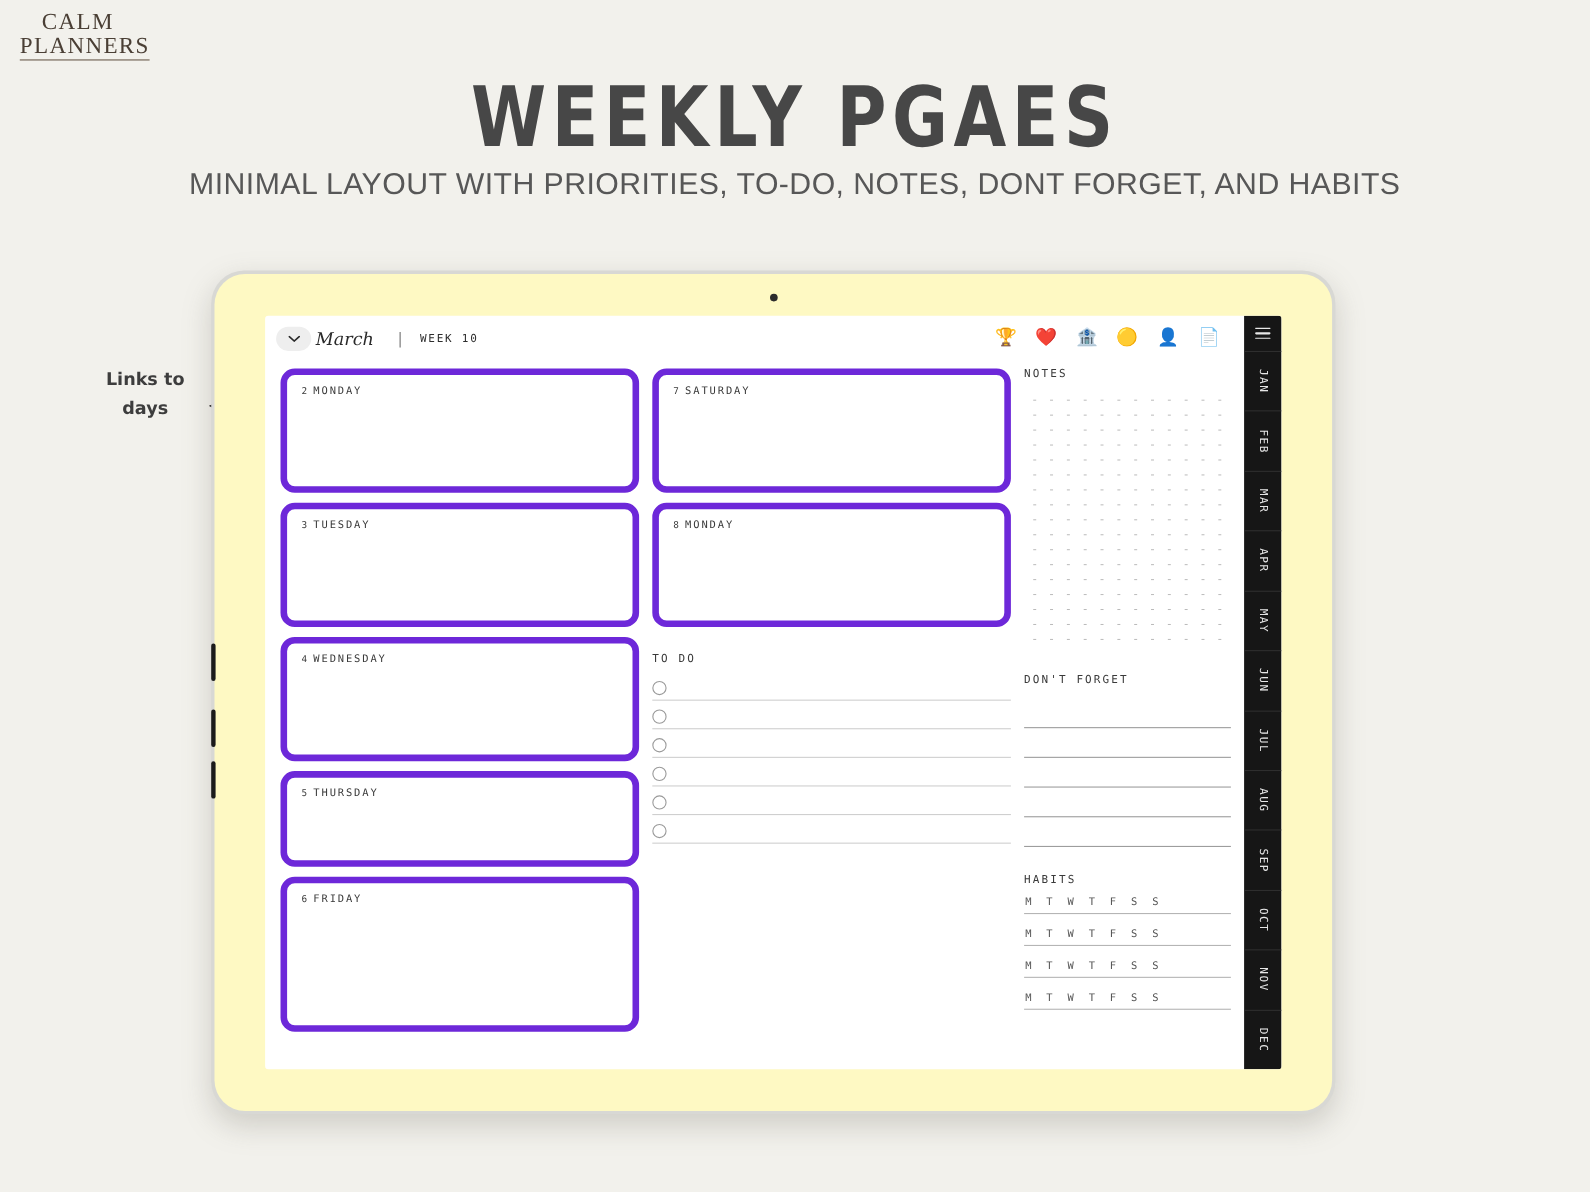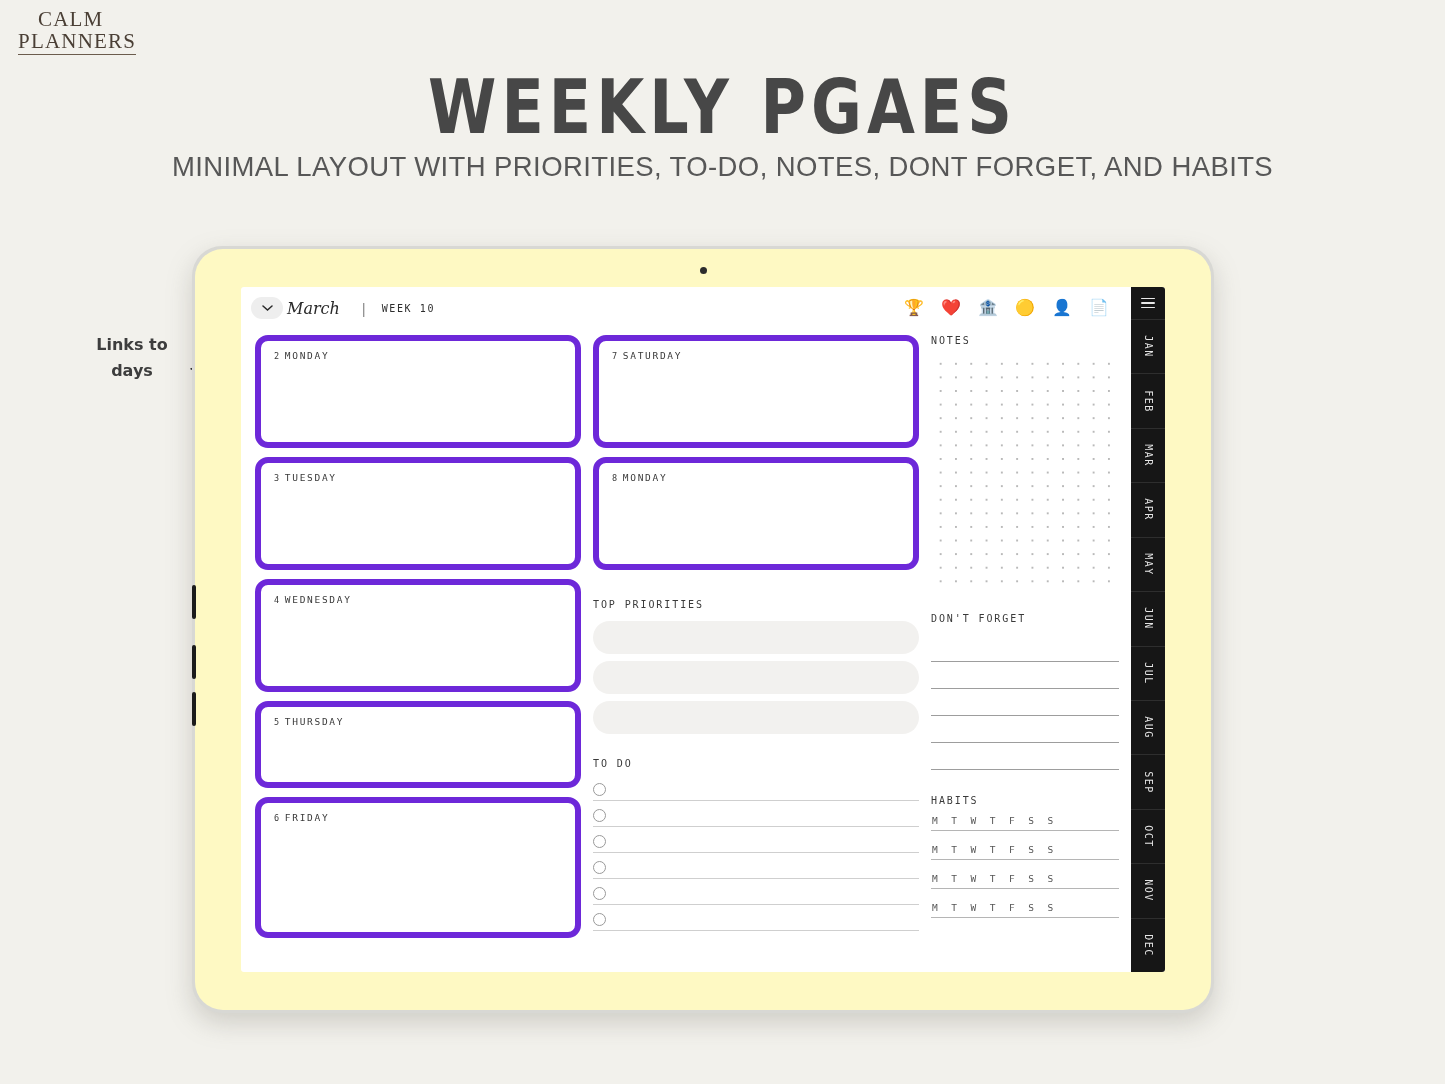--- a/index.html
+++ b/index.html
@@ -432,28 +432,20 @@
                   <span class="daybox-num">7</span><span>SATURDAY</span>
                 </div>
               </div>
               <div class="daybox d-sun">
                 <div class="daybox-label">
                   <span class="daybox-num">8</span><span>MONDAY</span>
                 </div>
               </div>
             </div>
 
-            <div class="priorities">
-              <div class="sec-head">TOP PRIORITIES</div>
-              <div class="prio-list">
-                <div class="prio-bar"></div>
-                <div class="prio-bar"></div>
-                <div class="prio-bar"></div>
-              </div>
-            </div>
 
             <div class="todo">
               <div class="sec-head">TO DO</div>
               <div class="todo-list">
                 <div class="todo-row">
                     <span class="todo-circle"></span>
                   </div>
                 <div class="todo-row">
                     <span class="todo-circle"></span>
                   </div>

